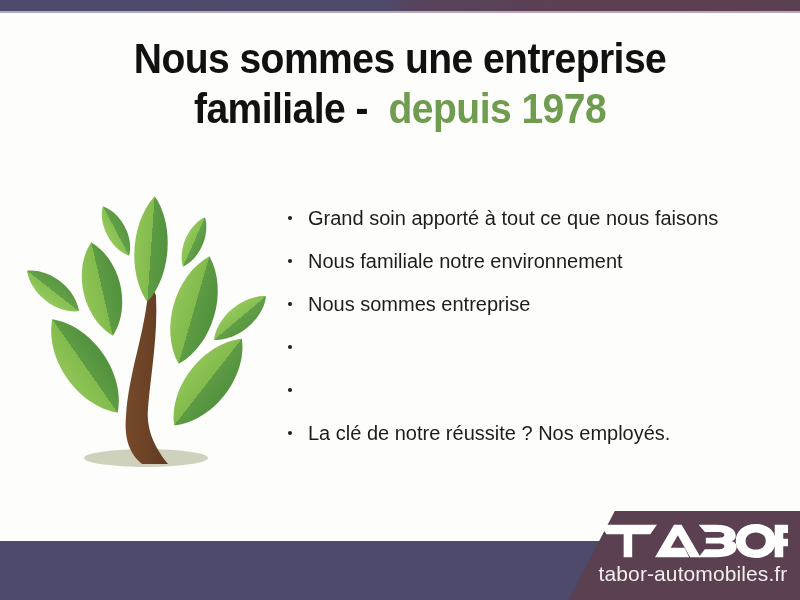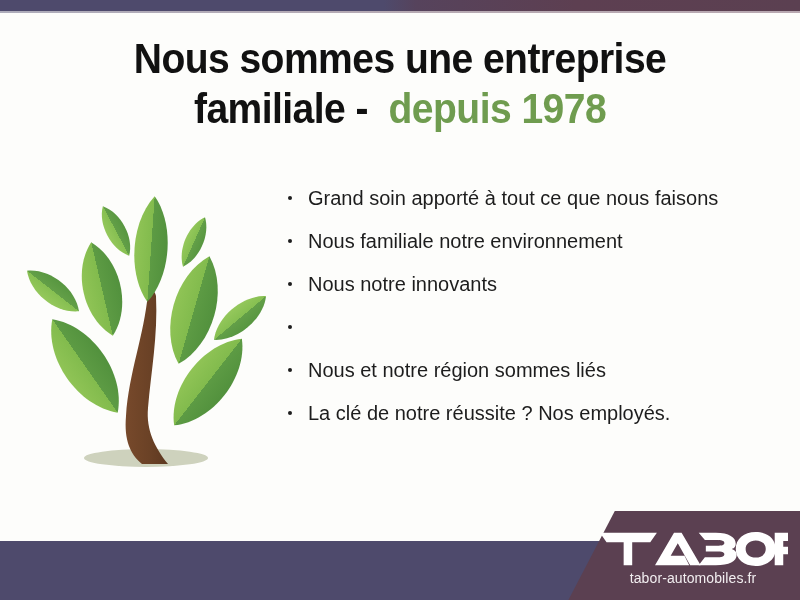--- a/index.html
+++ b/index.html
@@ -64,21 +64,21 @@
   }
   .heading-line.l1 { transform: scaleX(0.93); }
   .heading-line.l2 { transform: scaleX(0.93); }
   .accent-green { color: #6f9c4f; }
   .dash-sep { color: #111111; }
 
   
   .bullets {
     position: absolute;
     left: 286px;
-    top: 188px;
+    top: 208px;
     width: 500px;
     margin: 0;
     padding: 0;
     list-style: none;
     text-decoration: underline;
   }
   .bullet-item {
     position: relative;
     font-size: 20px;
     color: #1d1d1d;
@@ -137,21 +137,21 @@
     text-align: center;
   }
   .logo-wordmark {
     display: block;
     height: 38px;
     margin-bottom: 2px;
   }
   .logo-tagline {
     display: block;
     color: #f2eef0;
-    font-size: 14px;
+    font-size: 21px;
     letter-spacing: 0.1px;
     white-space: nowrap;
   }
 </style>
 </head>
 <body>
 
 <div id="slide">
 
   <div class="top-bar"></div>
@@ -232,28 +232,27 @@
     <li class="bullet-item">
       <span class="bullet-dot"></span>
       <span class="bullet-text">Grand soin apporté à tout ce que nous faisons</span>
     </li>
     <li class="bullet-item">
       <span class="bullet-dot"></span>
       <span class="bullet-text">Nous familiale notre environnement</span>
     </li>
     <li class="bullet-item">
       <span class="bullet-dot"></span>
-      <span class="bullet-text">Nous notre innovants</span>
-    </li>
-    <li class="bullet-item">
-      <span class="bullet-dot"></span>
-    </li>
-    <li class="bullet-item">
-      <span class="bullet-dot"></span>
-      <span class="bullet-text">Nous et notre région sommes liés</span>
+      <span class="bullet-text">Nous sommes entreprise</span>
+    </li>
+    <li class="bullet-item">
+      <span class="bullet-dot"></span>
+    </li>
+    <li class="bullet-item">
+      <span class="bullet-dot"></span>
     </li>
     <li class="bullet-item">
       <span class="bullet-dot"></span>
       <span class="bullet-text">La clé de notre réussite ? Nos employés.</span>
     </li>
   </ul>
 
   <div class="bottom-bar-left"></div>
   <div class="bottom-block-right"></div>
 

